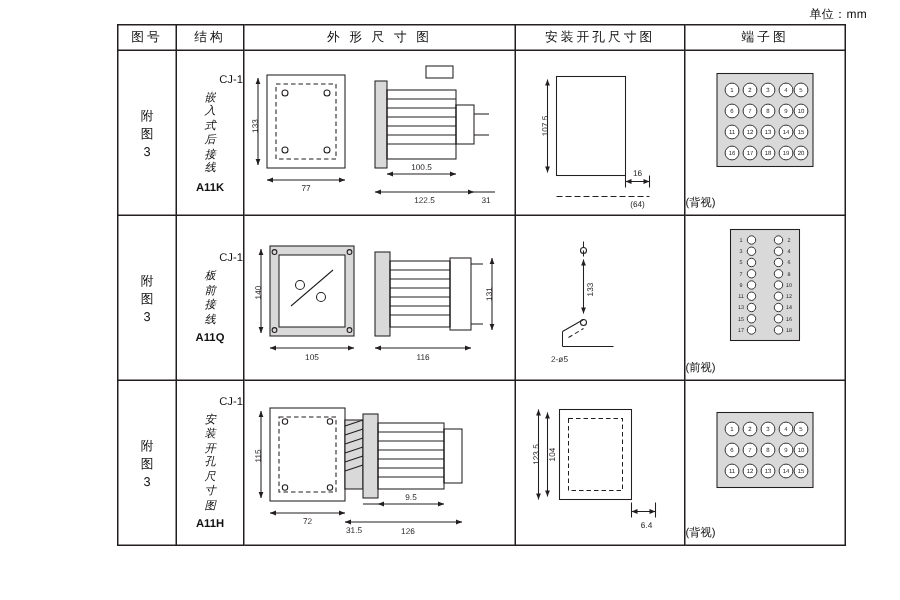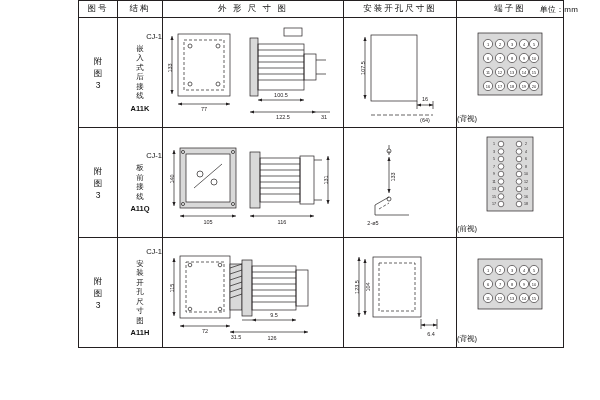--- a/index.html
+++ b/index.html
@@ -15,21 +15,21 @@
   .unit{
     position:absolute;
     right:22px; top:4px;
     font-size:8px;
     letter-spacing:.2px;
     text-align:right;
   }
 
   table.main{
     position:absolute;
-    left:78px; top:0;
+    left:78px; top:16px;
     width:480px; height:288px;
     border-collapse:collapse;
     table-layout:fixed;
   }
   table.main td, table.main th{
     border:1px solid #231f20;
     padding:0;
     vertical-align:middle;
     text-align:center;
     font-weight:normal;
@@ -58,20 +58,21 @@
     line-height:10px;
     padding:2px 1px;
   }
   .structcell .top{display:block;margin-bottom:2px;text-align:right;}
   .structcell .vert{
     display:block;
     width:10px;
     margin:0 auto;
     word-break:break-all;
     line-height:9.5px;
+    font-style:italic;
   }
   .structcell .bot{display:block;margin-top:3px;font-weight:bold;}
   svg{display:block;}
   .svgholder{position:relative;width:100%;height:100%;}
   .svgholder svg{position:absolute;left:50%;top:50%;transform:translate(-50%,-50%);}
 
   .caption{
     position:absolute;
     left:0;right:0;bottom:3px;
     text-align:left;

